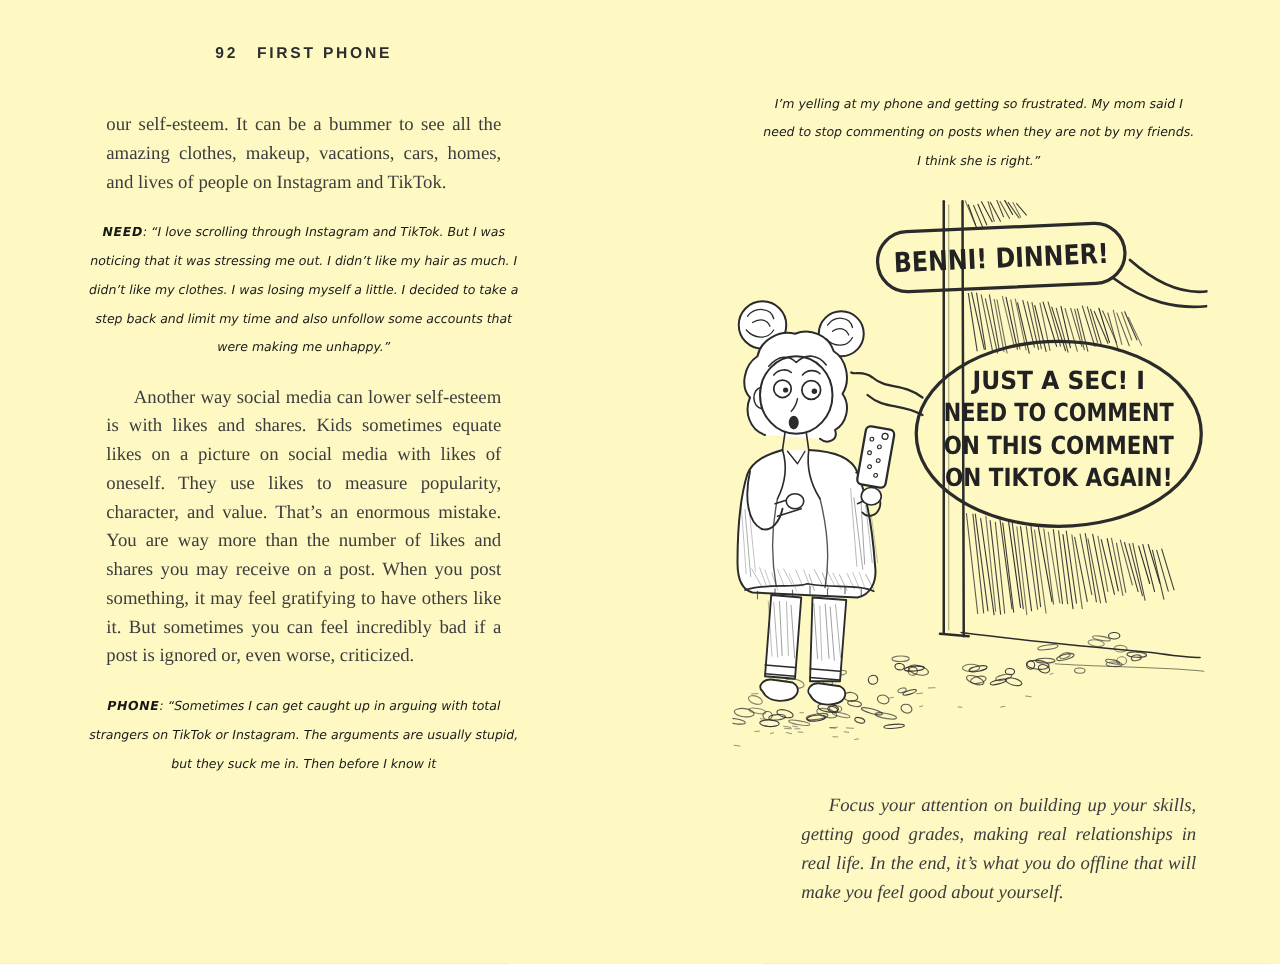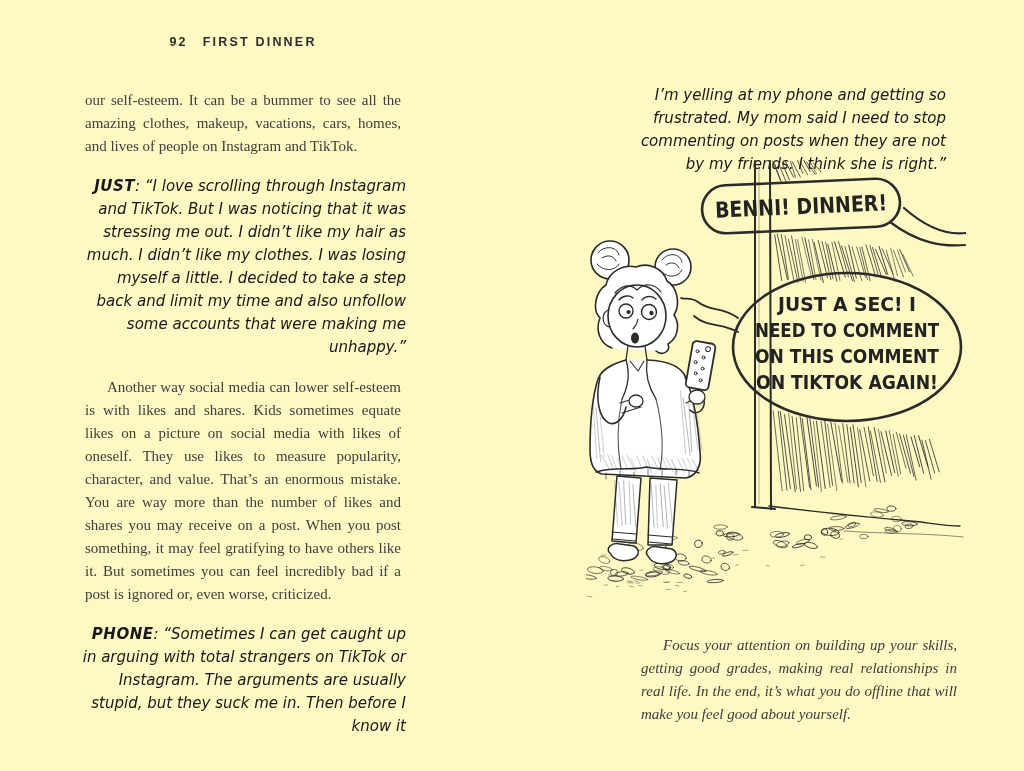--- a/index.html
+++ b/index.html
@@ -9,44 +9,44 @@
   .page.left{left:68px;}
   .page.right{left:608px;}
 
   .running-head{position:absolute;top:35px;left:0;width:100%;display:flex;justify-content:center;
                 align-items:baseline;gap:15px;font-family:"Liberation Sans",sans-serif;
                 font-size:12.5px;font-weight:700;letter-spacing:2.2px;color:#2d2d2d;}
   .flow{position:absolute;top:72px;left:0;width:100%;}
 
   p.body{margin:17px;font-size:15px;line-height:23px;text-align:justify;color:#3d3d3d;}
   p.body.indent{text-indent:22px;}
-  p.quote{margin:12px;font-family:"DejaVu Sans",sans-serif;font-style:italic;font-size:15px;
-          line-height:23px;color:#181818;text-align:right;}
+  p.quote{margin:0;font-family:"DejaVu Sans",sans-serif;font-style:italic;font-size:10px;
+          line-height:23px;color:#181818;text-align:center;}
   p.quote .qname{font-weight:700;font-style:italic;letter-spacing:.5px;}
   .m-top-8{margin-top:8px;}  .m-top-10{margin-top:10px;}  .m-top-12{margin-top:12px;}
 
   .illustration-wrap{position:absolute;left:-22px;top:160px;width:380px;height:455px;}
   .final-para{position:absolute;top:617px;left:16px;width:100%;font-style:italic;}
 
   svg .ink{stroke:#2b2b2b;fill:none;stroke-linecap:round;stroke-linejoin:round;}
   svg text.lettering{font-family:"DejaVu Sans",sans-serif;font-weight:700;fill:#222;}
 </style>
 </head>
 <body>
 
 <div class="canvas">
 
   <div class="page left">
     <div class="running-head">
       <span>92</span>
-      <span>FIRST DINNER</span>
+      <span>FIRST PHONE</span>
     </div>
     <div class="flow">
       <p class="body">our self-esteem. It can be a bummer to see all the amazing clothes, makeup, vacations, cars, homes, and lives of people on Instagram and TikTok.</p>
-      <p class="quote m-top-10"><span class="qname">JUST</span><span>: “I love scrolling through Instagram and TikTok. But I was noticing that it was stressing me out. I didn’t like my hair as much. I didn’t like my clothes. I was losing myself a little. I decided to take a step back and limit my time and also unfollow some accounts that were making me unhappy.”</span></p>
+      <p class="quote m-top-10"><span class="qname">NEED</span><span>: “I love scrolling through Instagram and TikTok. But I was noticing that it was stressing me out. I didn’t like my hair as much. I didn’t like my clothes. I was losing myself a little. I decided to take a step back and limit my time and also unfollow some accounts that were making me unhappy.”</span></p>
       <p class="body indent m-top-8">Another way social media can lower self-esteem is with likes and shares. Kids sometimes equate likes on a picture on social media with likes of oneself. They use likes to measure popularity, character, and value. That’s an enormous mistake. You are way more than the number of likes and shares you may receive on a post. When you post something, it may feel gratifying to have others like it. But sometimes you can feel incredibly bad if a post is ignored or, even worse, criticized.</p>
       <p class="quote m-top-12"><span class="qname">PHONE</span><span>: “Sometimes I can get caught up in arguing with total strangers on TikTok or Instagram. The arguments are usually stupid, but they suck me in. Then before I know it</span></p>
     </div>
   </div>
 
   <div class="page right">
     <div class="flow">
       <p class="quote">I’m yelling at my phone and getting so frustrated. My mom said I need to stop commenting on posts when they are not by my friends. I think she is right.”</p>
     </div>
 

